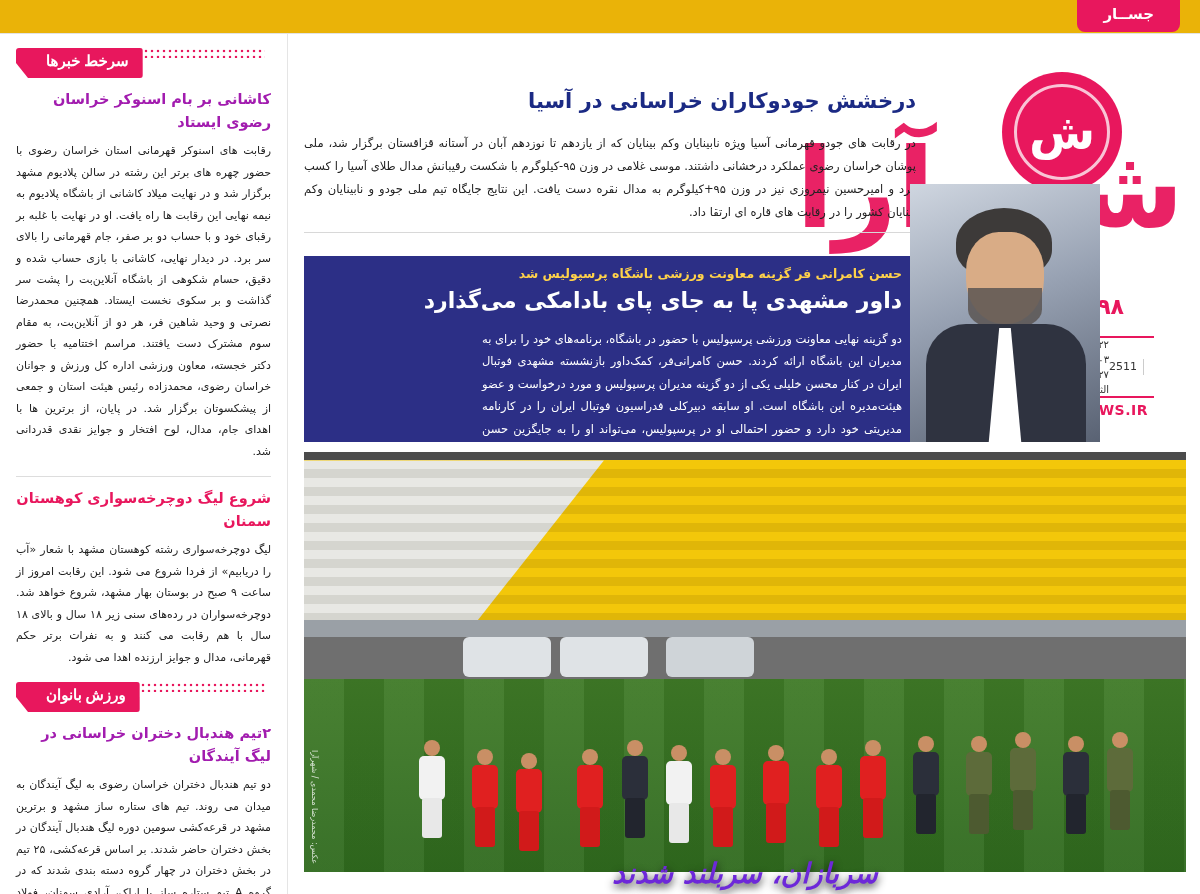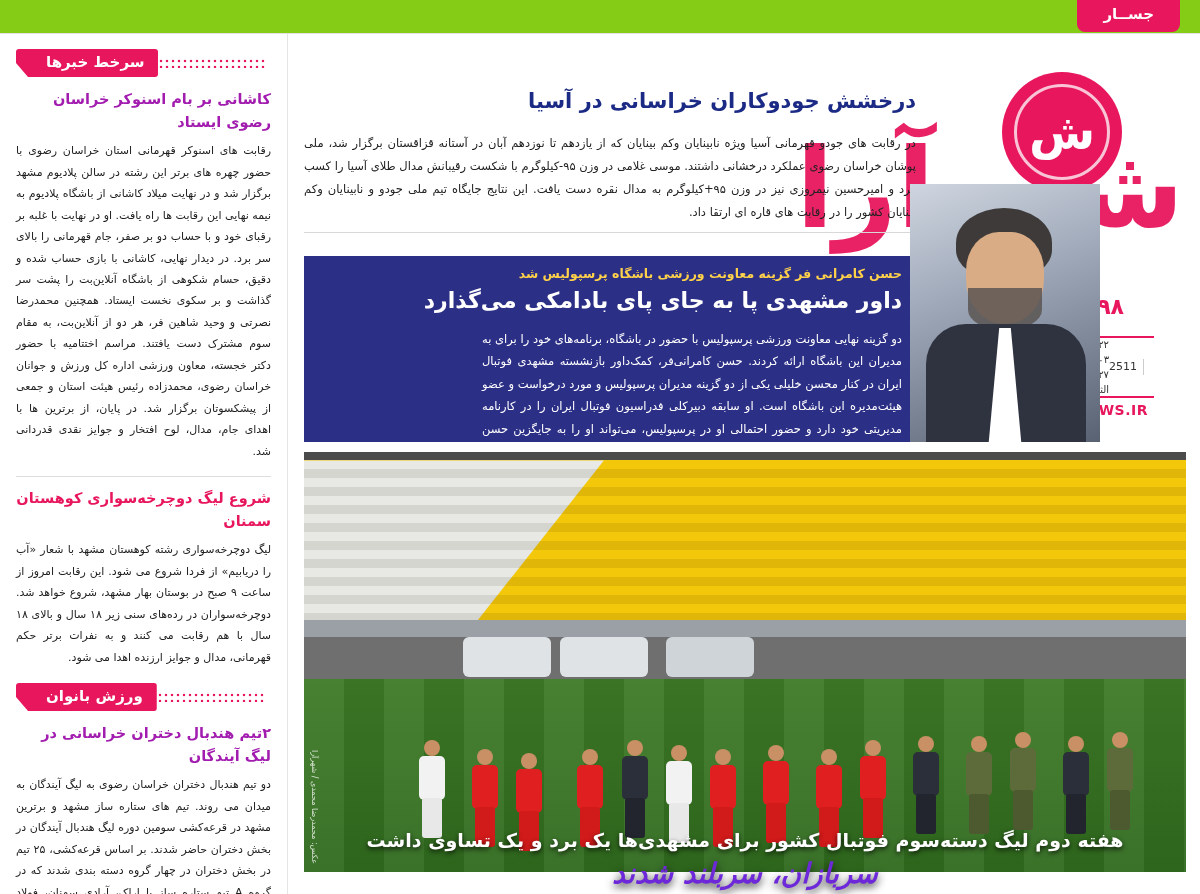--- a/index.html
+++ b/index.html
@@ -13,21 +13,21 @@
   .page {
     position: relative;
     width: 1200px; height: 894px;
     background: #ffffff;
     overflow: hidden;
   }
 
   
   .topbar {
     position: absolute; top: 0; left: 0; width: 1200px; height: 34px;
-    background: #84cc16;
+    background: #eab308;
     border-bottom: 1px solid #e3e3e3;
   }
   .topbar-tag {
     position: absolute; top: 0; right: 20px;
     background: #e8175d; color: #fff;
     padding: 5px 26px 9px 26px;
     font-size: 15px; font-weight: bold;
     border-radius: 0 0 8px 8px;
     letter-spacing: 2px;
   }
@@ -191,21 +191,21 @@
   }
 
   
   .side {
     position: absolute; top: 34px; left: 0; width: 288px; height: 860px;
     background: #fff; border-right: 1px solid #e5e5e5;
     padding: 14px 16px 0 16px;
   }
   .sec-head {
     position: relative; height: 30px; margin-bottom: 10px;
-    display: flex; flex-direction: row-reverse; align-items: center;
+    display: flex; flex-direction: row-reverse;  font-family: Liberation Serif, serif;
   }
   .sec-head .ribbon {
     background: #e8175d; color: #fff; font-size: 15px; font-weight: bold;
     padding: 4px 14px 6px 30px; border-radius: 3px;
     clip-path: polygon(0 0, 100% 0, 100% 100%, 12px 100%, 0 50%);
     direction: rtl;
   }
   .sec-head .dots {
     flex: 1; height: 10px; margin-right: 6px;
     background-image: radial-gradient(#e8175d 1.4px, transparent 1.6px);
@@ -360,21 +360,20 @@
       <div class="player olive" style="left:91%;bottom:10%">
           <i class="head"></i>
           <i class="torso"></i>
           <i class="legs"></i>
         </div>
 
       <div class="photo-credit">عکس: محمدرضا محمدی / شهرآرا</div>
     </div>
 
     <div class="bottom-lead">
-      <div class="sub">هفته دوم لیگ دسته‌سوم فوتبال کشور برای مشهدی‌ها یک برد و یک تساوی داشت</div>
       <div class="big">سربازان، سربلند شدند</div>
     </div>
   </div>
 
   <div class="side">
 
     <div class="sec-head">
       <div class="ribbon">سرخط خبرها</div>
       <div class="dots"></div>
     </div>

